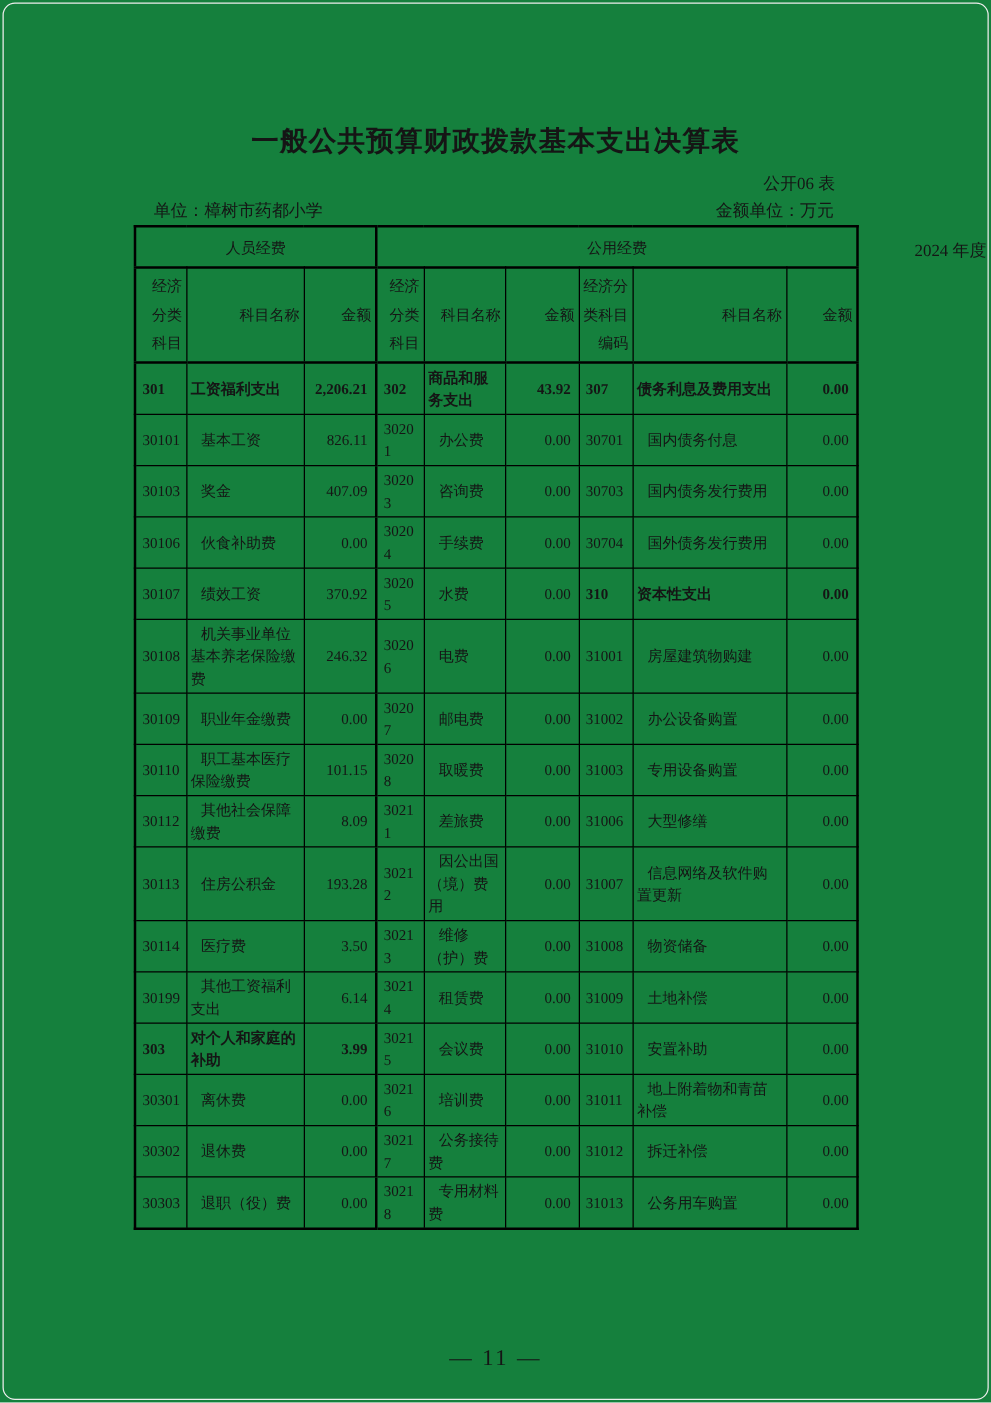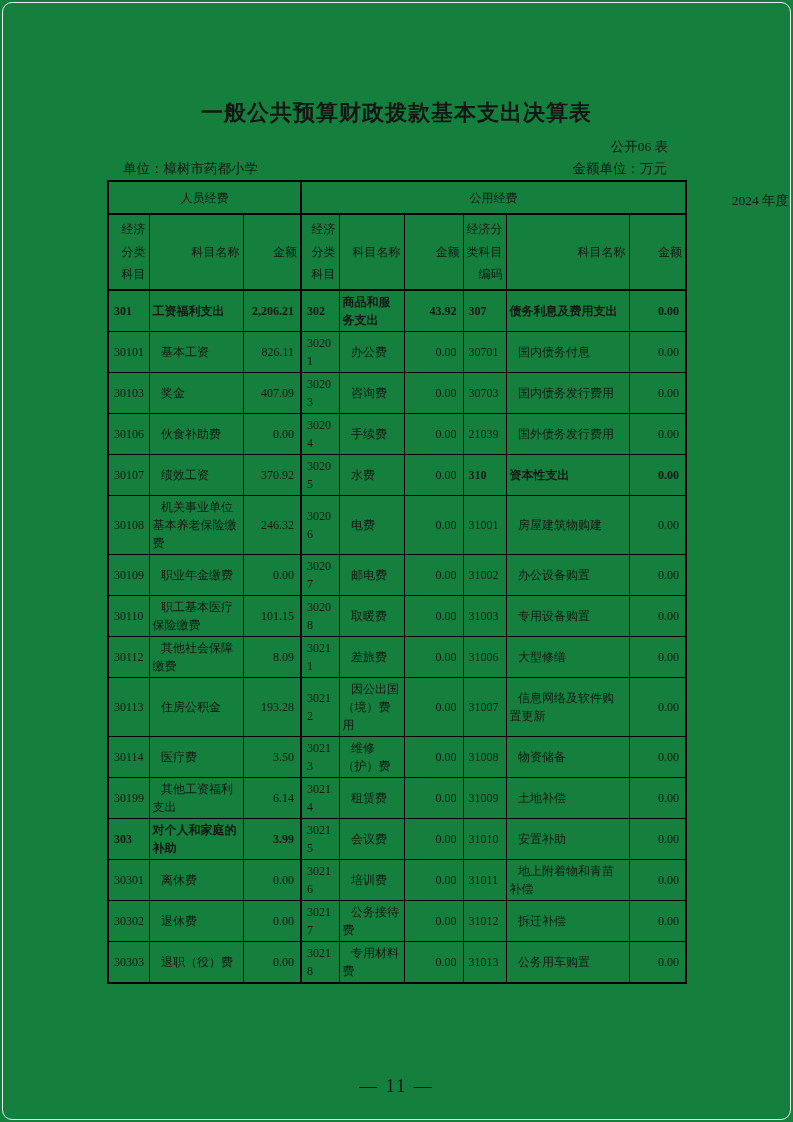--- a/index.html
+++ b/index.html
@@ -136,21 +136,21 @@
           <td class="name child">国内债务发行费用</td>
           <td class="amount">0.00</td>
         </tr>
         <tr>
           <td class="code">30106</td>
           <td class="name child">伙食补助费</td>
           <td class="amount">0.00</td>
           <td class="code sep">30204</td>
           <td class="name child">手续费</td>
           <td class="amount">0.00</td>
-          <td class="code">21039</td>
+          <td class="code">30704</td>
           <td class="name child">国外债务发行费用</td>
           <td class="amount">0.00</td>
         </tr>
         <tr>
           <td class="code">30107</td>
           <td class="name child">绩效工资</td>
           <td class="amount">370.92</td>
           <td class="code sep">30205</td>
           <td class="name child">水费</td>
           <td class="amount">0.00</td>

